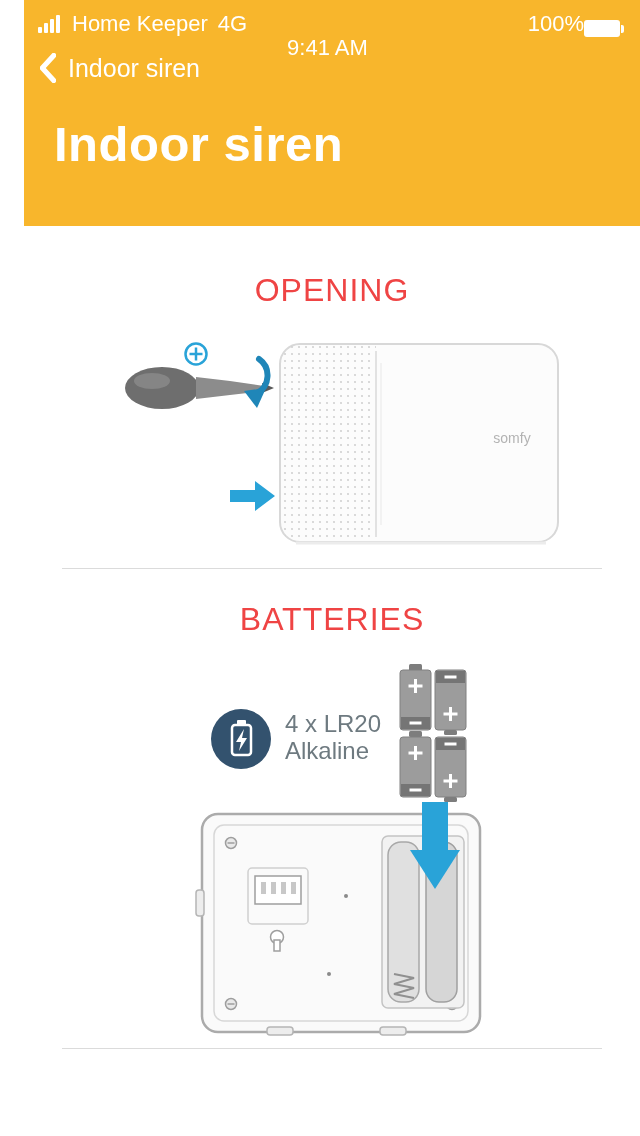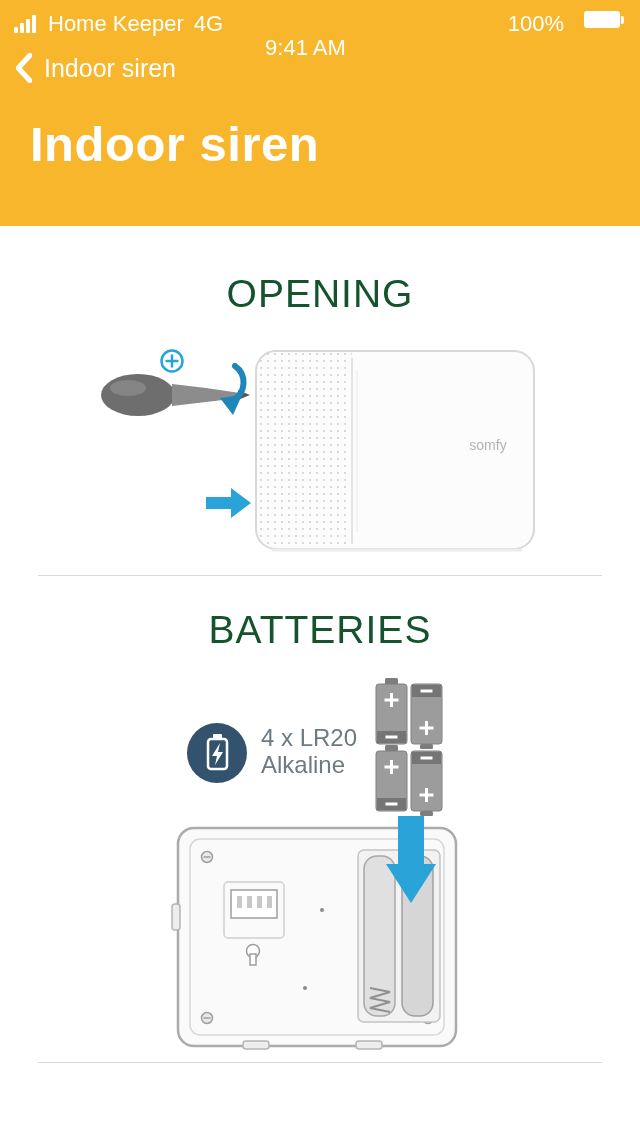--- a/index.html
+++ b/index.html
@@ -2,51 +2,51 @@
 <html><head>
 <meta charset="utf-8">
 <style>
   * { box-sizing: border-box; margin: 0; padding: 0; }
   html,body { width:640px; height:1136px; }
   body {
     font-family: "Liberation Sans", sans-serif;
     background:#ffffff;
     overflow:hidden;
   }
-  .screen { width:640px; height:1136px; position:relative; background:#fff; }
+  .screen { width:640px; height:1136px; position:relative; background:#fff;padding-left:24px; }
 
   
   .header { background:#F8B62C; color:#fff; height:226px; }
   .status-bar {
     display:flex; align-items:center; justify-content:space-between;
     height:42px; padding:6px 16px 0 14px; font-size:22px;
   }
   .sb-left { display:flex; align-items:center; gap:10px; }
-  .sb-right { display:flex; align-items:flex-start; gap:20px; }
+  .sb-right { display:flex; align-items:flex-end; gap:0; }
   .sb-time { font-weight:normal; margin-right:120px;margin-top:47px; }
   .signal { display:inline-flex; align-items:flex-end; gap:2px; height:18px; margin-right:2px; }
   .signal i { display:block; width:4px; background:#fff; border-radius:1px; }
   .signal i:nth-child(1){height:6px;} .signal i:nth-child(2){height:10px;}
   .signal i:nth-child(3){height:14px;} .signal i:nth-child(4){height:18px;}
   .batt { display:inline-flex; align-items:center; }
   .batt-body { width:36px; height:17px; background:#fff; border-radius:3px; display:inline-block; }
   .batt-tip { width:3px; height:8px; background:#fff; border-radius:0 2px 2px 0; margin-left:1px; display:inline-block; }
 
   .nav-bar { height:52px; display:flex; align-items:center; padding:0 14px; }
   .back-button {
     display:flex; align-items:center; gap:12px;
     background:none; border:none; color:#fff; font-size:25px;
     font-family:"Liberation Sans",sans-serif; cursor:pointer; padding:4px 2px;
   }
   .page-title { font-size:49px; font-weight:bold; padding:22px 0 0 30px; letter-spacing:0.5px; }
 
   
   .section-heading {
-    text-align:center; color:#14532d; font-weight:400;
-    font-size:39px; letter-spacing:1px;
+    text-align:center; color:#ef4444; font-weight:400;
+    font-size:32px; letter-spacing:1px;
   }
   .heading-opening { margin-top:46px; }
   .heading-batteries { margin-top:32px; }
   .illustration { display:block; margin:0 auto; }
   .opening-illustration { margin-top:22px; }
   .batteries-illustration { margin-top:6px; }
   .divider { border-top:1px solid #DBDBDB; margin:0 38px; }
   .divider-opening { margin-top:2px; }
   .divider-batteries { margin-top:4px; }
 </style>

